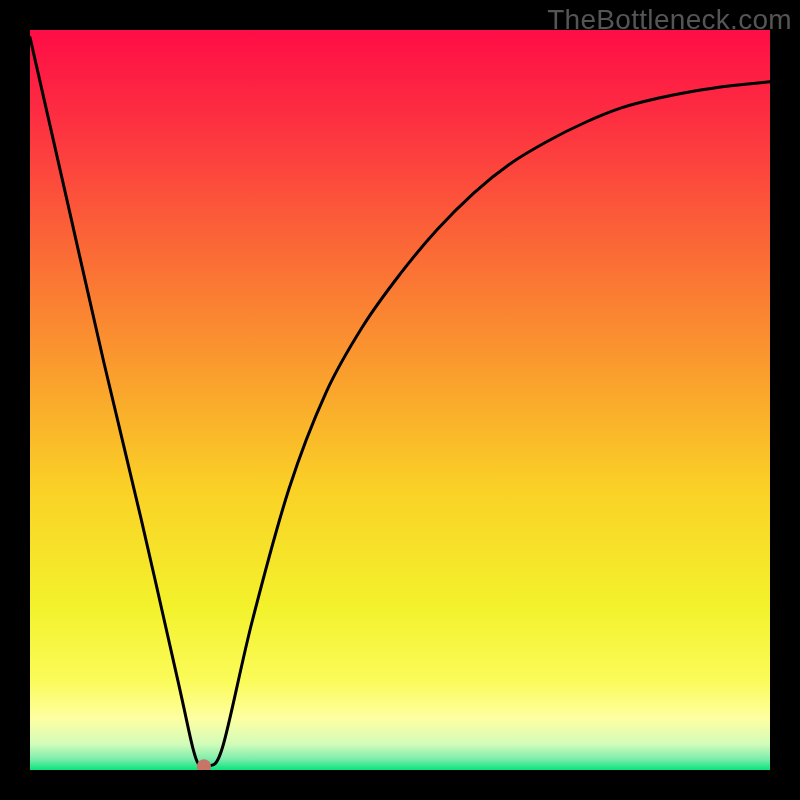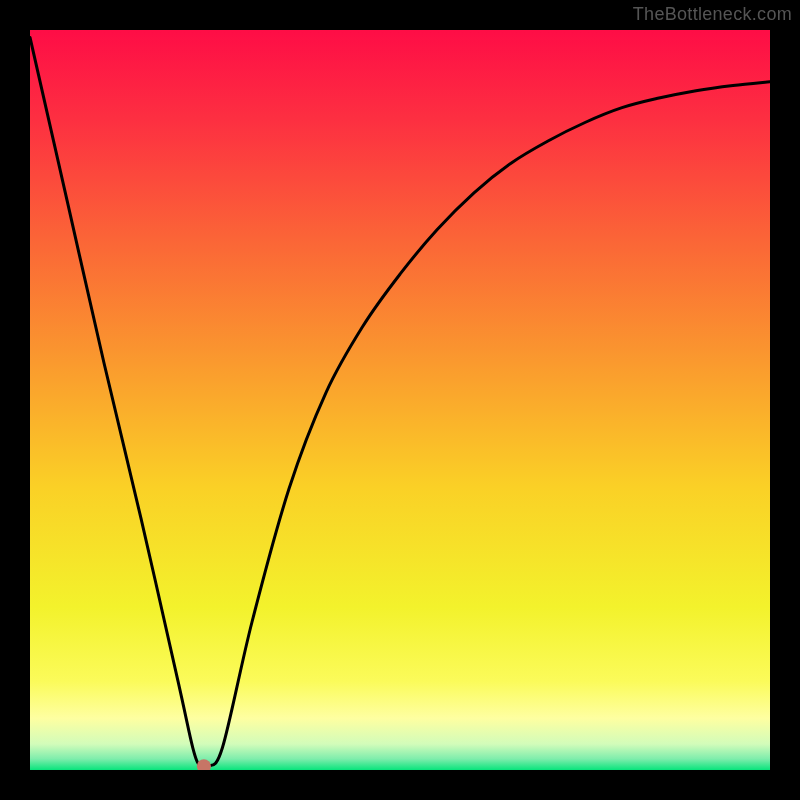--- a/index.html
+++ b/index.html
@@ -22,21 +22,21 @@
     left: 30px;
     top: 30px;
     width: 740px;
     height: 740px;
   }
   .watermark {
     position: absolute;
     top: 4px;
     right: 8px;
     color: #555;
-    font-size: 18px;
+    font-size: 28px;
     font-family: Arial, sans-serif;
     letter-spacing: 0.3px;
     user-select: none;
   }
   svg { display: block; }
 </style>
 </head>
 <body>
 
 <div class="frame">

